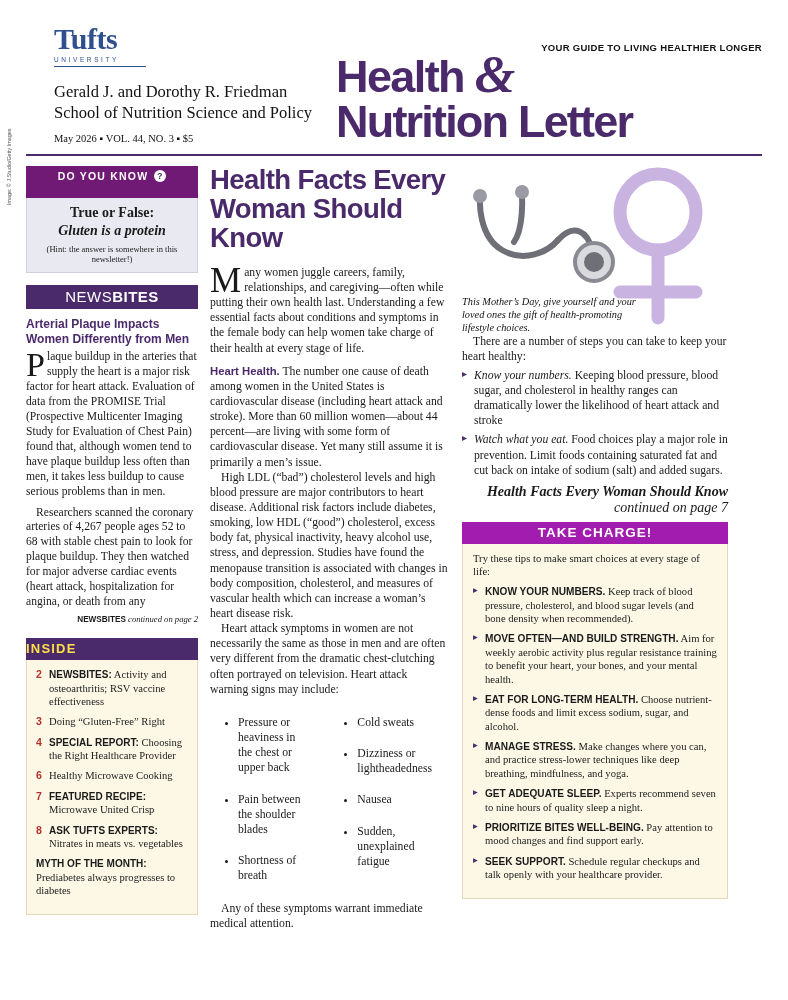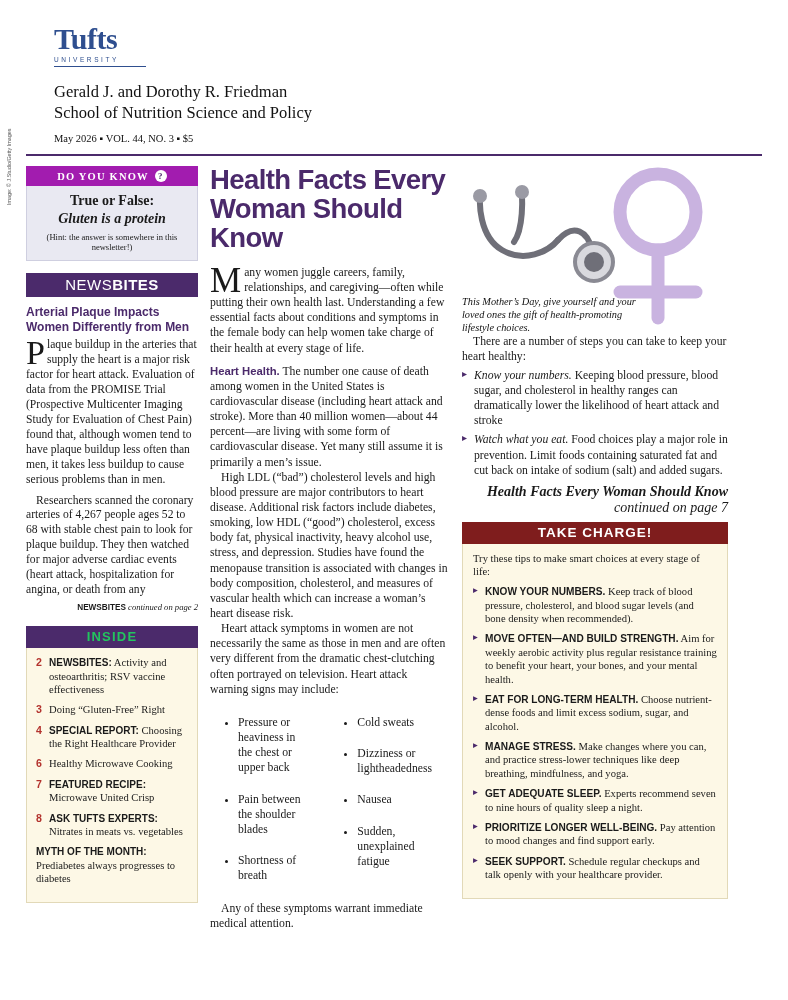--- a/index.html
+++ b/index.html
@@ -82,25 +82,25 @@
   .mast-rule { border-top: 2.5px solid #4b2a6b; margin-top: 10px; }
 
   
   .content { display:flex; margin-top: 10px; }
   .col-left { width: 172px; }
   .col-mid  { width: 250px; padding-left: 12px; }
   .col-right{ width: 280px; padding-left: 14px; }
 
   
   .dyk-head {
-    background:#a21caf; color:#fff;
-    font-family: Liberation Serif, serif;
+    background:#701a75; color:#fff;
+    font-family: Liberation Sans, sans-serif;
     font-weight:bold; font-size:10.5px;
     letter-spacing: 1.2px;
-    text-align:center; padding:4px 0 4px 0;
+    text-align:center; padding:4px 0 16px 0;
     position: relative;
   }
   .dyk-q {
     display:inline-block; width:12px; height:12px; border-radius:50%;
     background:#fff; color:#4b2a6b; font-size:9px; line-height:12px;
     text-align:center; margin-left:6px; vertical-align:1px;
   }
   .dyk-body {
     background:#e9e9f2; border:1px solid #cfcfe0; border-top:none;
     text-align:center; padding:7px 8px 8px 8px;
@@ -129,21 +129,21 @@
     padding:2px 2px 0 0; font-weight:normal;
   }
   .nb-cont {
     font-family:"Liberation Serif", serif; font-size:8.6px; font-style:italic;
     text-align:right; margin-top:4px;
   }
   .nb-cont b { font-family:"Liberation Sans", sans-serif; font-style:normal; font-size:8.2px; }
 
   
   .inside-head {
-    background:#4b2a6b; color:#22c55e; text-align:center;
+    background:#4b2a6b; color:#fde047; 
     font-family:"Liberation Sans", sans-serif; font-weight:bold;
     font-size:13px; letter-spacing:1.2px; padding:3px 0 4px; margin-top:14px;
   }
   .inside-body {
     background:#fdf8e6; border:1px solid #e2d9b8; border-top:none;
     padding:8px 9px 10px 9px;
   }
   .inside-row { display:flex; font-size:10.6px; line-height:1.25; margin-bottom:7px; }
   .inside-num { color:#b3322d; font-family:"Liberation Sans", sans-serif; font-weight:bold; width:13px; flex:none; }
   .inside-txt { font-family:"Liberation Serif", serif; }
@@ -187,21 +187,21 @@
   .arrow-list i { font-style:italic; }
 
   .cont-note {
     font-family:"Liberation Serif", serif; font-size:14px; font-style:italic;
     text-align:right; margin-top:6px;
   }
   .cont-note b { font-style:italic; font-weight:bold; }
 
   
   .tc-head {
-    background:#7f1d1d; color:#fff; text-align:center;
+    background:#a21caf; color:#fff; text-align:center;
     font-family:"Liberation Sans", sans-serif; font-weight:bold;
     font-size:13.5px; letter-spacing:1px; padding:3px 0 4px; margin-top:6px;
   }
   .tc-body {
     background:#fdf8e6; border:1px solid #e2d9b8; border-top:none;
     padding:8px 10px 10px 10px;
   }
   .tc-intro { font-family:"Liberation Serif", serif; font-size:10.6px; line-height:1.25; margin-bottom:7px; }
   .tc-list { list-style:none; margin:0; padding:0; }
   .tc-list li {
@@ -229,20 +229,25 @@
   <div class="side-credit">Image: © J.Studio/Getty Images</div>
 
   <div class="masthead">
     <div class="mast-left">
       <div class="tufts-logo">Tufts</div>
       <div class="tufts-univ">UNIVERSITY</div>
       <div class="tufts-rule"></div>
       <div class="school-name">Gerald J. and Dorothy R. Friedman School of Nutrition Science and Policy</div>
       <div class="issue-line">May 2026  ▪  VOL. 44, NO. 3  ▪  $5</div>
     </div>
+    <div class="mast-right">
+      <div class="guide-line">YOUR GUIDE TO  LIVING HEALTHIER LONGER</div>
+      <div class="title-health">Health <span class="amp">&amp;</span></div>
+      <div class="title-nutrition">Nutrition Letter</div>
+    </div>
   </div>
   <div class="mast-rule"></div>
 
   <div class="content">
 
     <div class="col-left">
 
       <div>
         <div class="dyk-head">
           <span>DO YOU KNOW</span><span class="dyk-q">?</span>
@@ -293,21 +298,21 @@
           <div class="inside-txt"><b>MYTH OF THE MONTH:</b><span> Prediabetes always progresses to diabetes</span></div>
         </div>
       </div>
     </div>
 
     <div class="col-mid">
       <h1 class="headline">Health Facts Every Woman Should Know</h1>
 
       <div class="body-text" style="margin-top:12px;">
         <p><span class="lead-cap">M</span><span>any women juggle careers, family, relationships, and caregiving—often while putting their own health last. Understanding a few essential facts about conditions and symptoms in the female body can help women take charge of their health at every stage of life.</span></p>
-        <p style="margin-top:8px;text-indent:0;"><span class="run-in">Heart Health.</span><span> The number one cause of death among women in the United States is cardiovascular disease (including heart attack and stroke). More than 40 million women—about 44 percent—are living with some form of cardiovascular disease. Yet many still assume it is primarily a men’s issue.</span></p>
+        <p style="margin-top:8px;text-indent:0;"><span class="run-in">Heart Health.</span><span> The number one cause of death among women in the United States is cardiovascular disease (including heart attack and stroke). More than 60 million women—about 44 percent—are living with some form of cardiovascular disease. Yet many still assume it is primarily a men’s issue.</span></p>
         <p>High LDL (“bad”) cholesterol levels and high blood pressure are major contributors to heart disease. Additional risk factors include diabetes, smoking, low HDL (“good”) cholesterol, excess body fat, physical inactivity, heavy alcohol use, stress, and depression. Studies have found the menopause transition is associated with changes in body composition, cholesterol, and measures of vascular health which can increase a woman’s heart disease risk.</p>
         <p>Heart attack symptoms in women are not necessarily the same as those in men and are often very different from the dramatic chest-clutching often portrayed on television. Heart attack warning signs may include:</p>
       </div>
 
       <div class="bullets2">
         <ul>
           <li>Pressure or heaviness in the chest or upper back</li>
           <li>Pain between the shoulder blades</li>
           <li>Shortness of breath</li>
         </ul>
@@ -356,20 +361,20 @@
 
       <div class="tc-head">TAKE CHARGE!</div>
       <div class="tc-body">
         <div class="tc-intro">Try these tips to make smart choices at every stage of life:</div>
         <ul class="tc-list">
           <li><b>KNOW YOUR NUMBERS.</b><span> Keep track of blood pressure, cholesterol, and blood sugar levels (and bone density when recommended).</span></li>
           <li><b>MOVE OFTEN—AND BUILD STRENGTH.</b><span> Aim for weekly aerobic activity plus regular resistance training to benefit your heart, your bones, and your mental health.</span></li>
           <li><b>EAT FOR LONG-TERM HEALTH.</b><span> Choose nutrient-dense foods and limit excess sodium, sugar, and alcohol.</span></li>
           <li><b>MANAGE STRESS.</b><span> Make changes where you can, and practice stress-lower techniques like deep breathing, mindfulness, and yoga.</span></li>
           <li><b>GET ADEQUATE SLEEP.</b><span> Experts recommend seven to nine hours of quality sleep a night.</span></li>
-          <li><b>PRIORITIZE LONGER WELL-BEING.</b><span> Pay attention to mood changes and find support early.</span></li>
+          <li><b>PRIORITIZE BITES WELL-BEING.</b><span> Pay attention to mood changes and find support early.</span></li>
           <li><b>SEEK SUPPORT.</b><span> Schedule regular checkups and talk openly with your healthcare provider.</span></li>
         </ul>
       </div>
     </div>
 
   </div>
 </div>
 
 </body></html>

